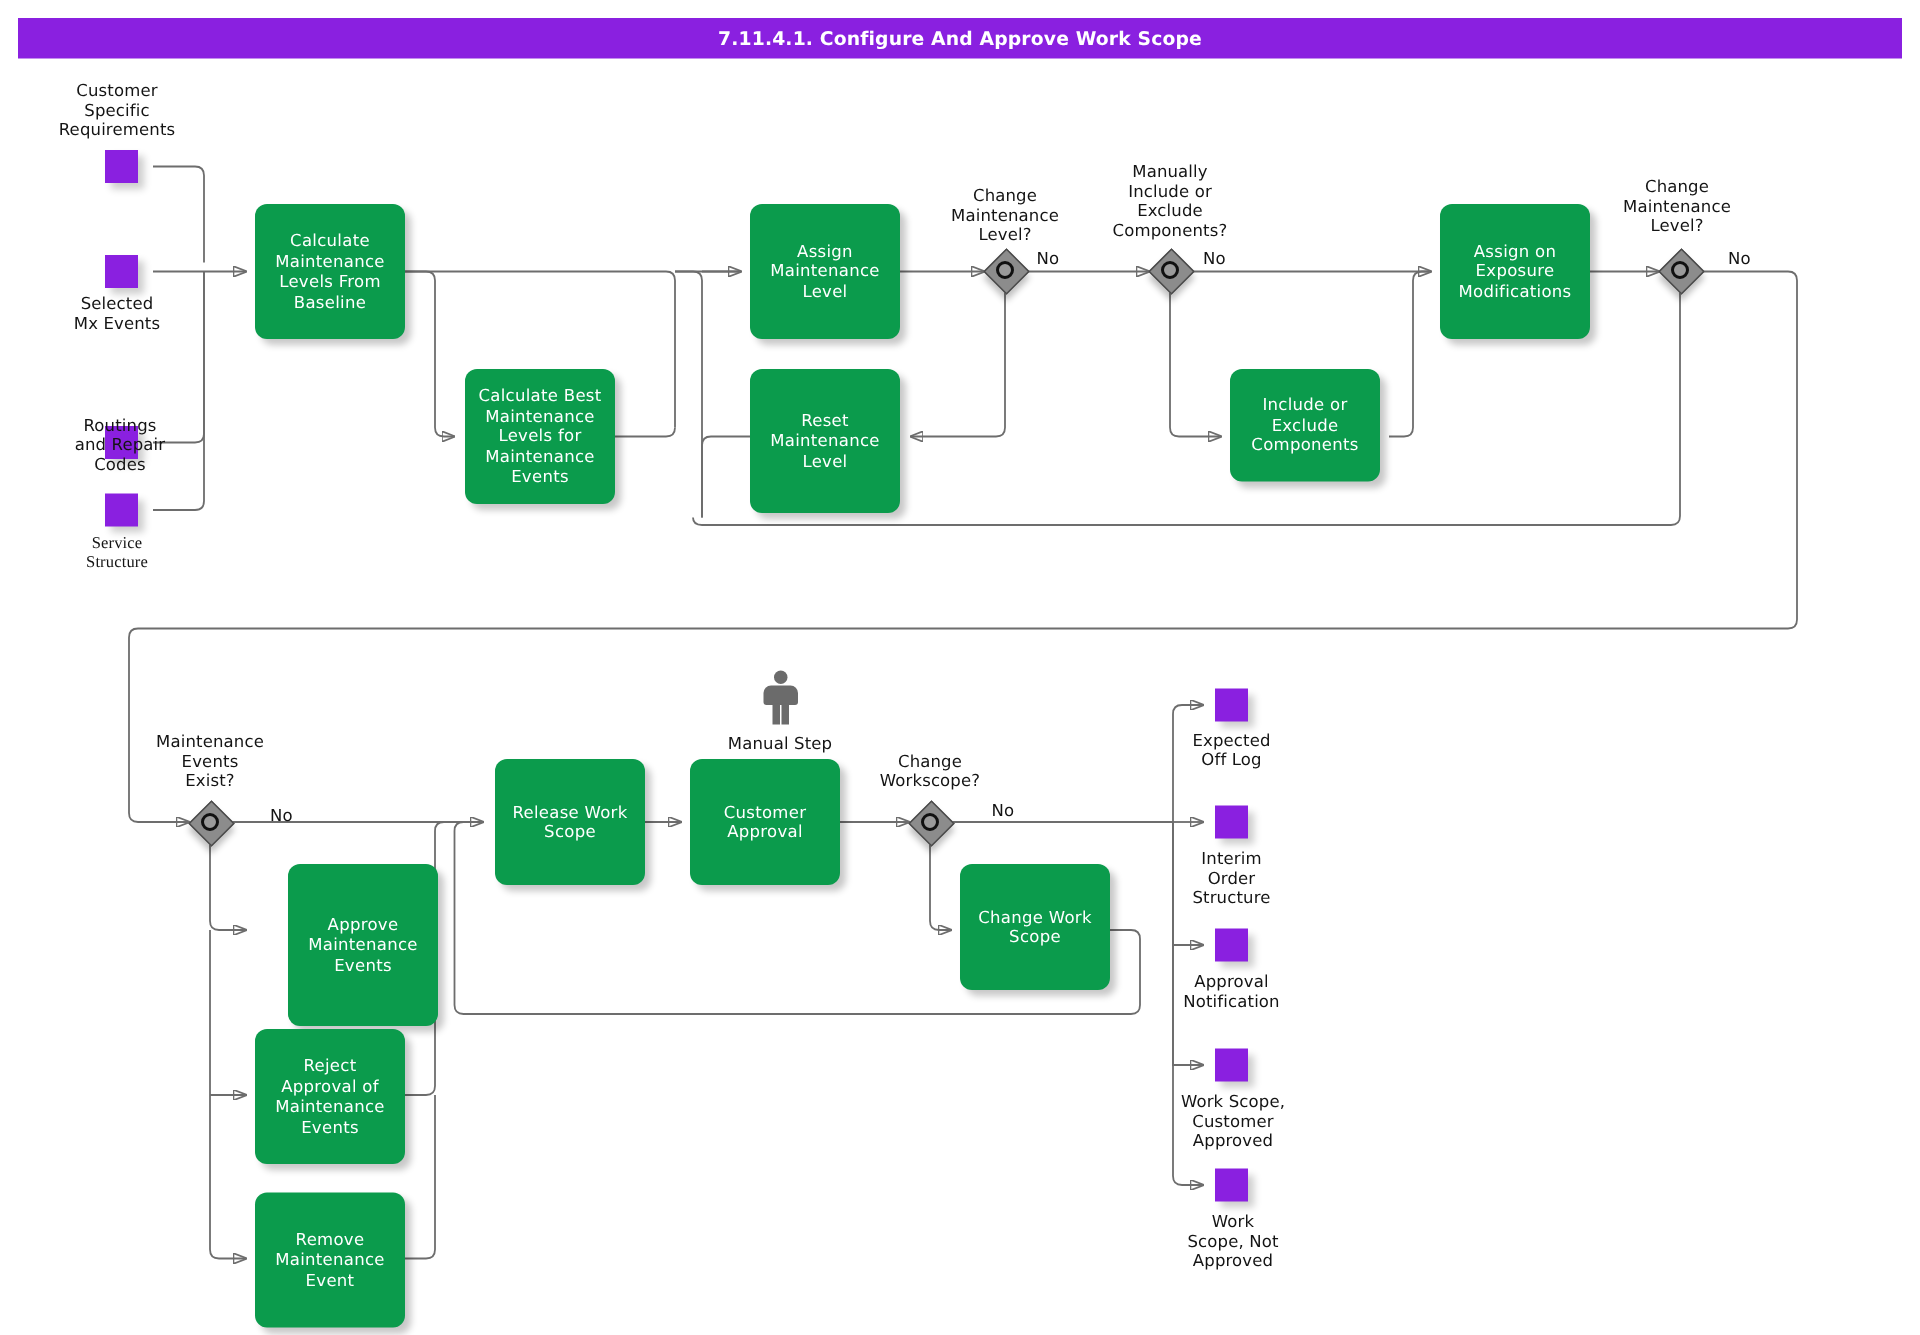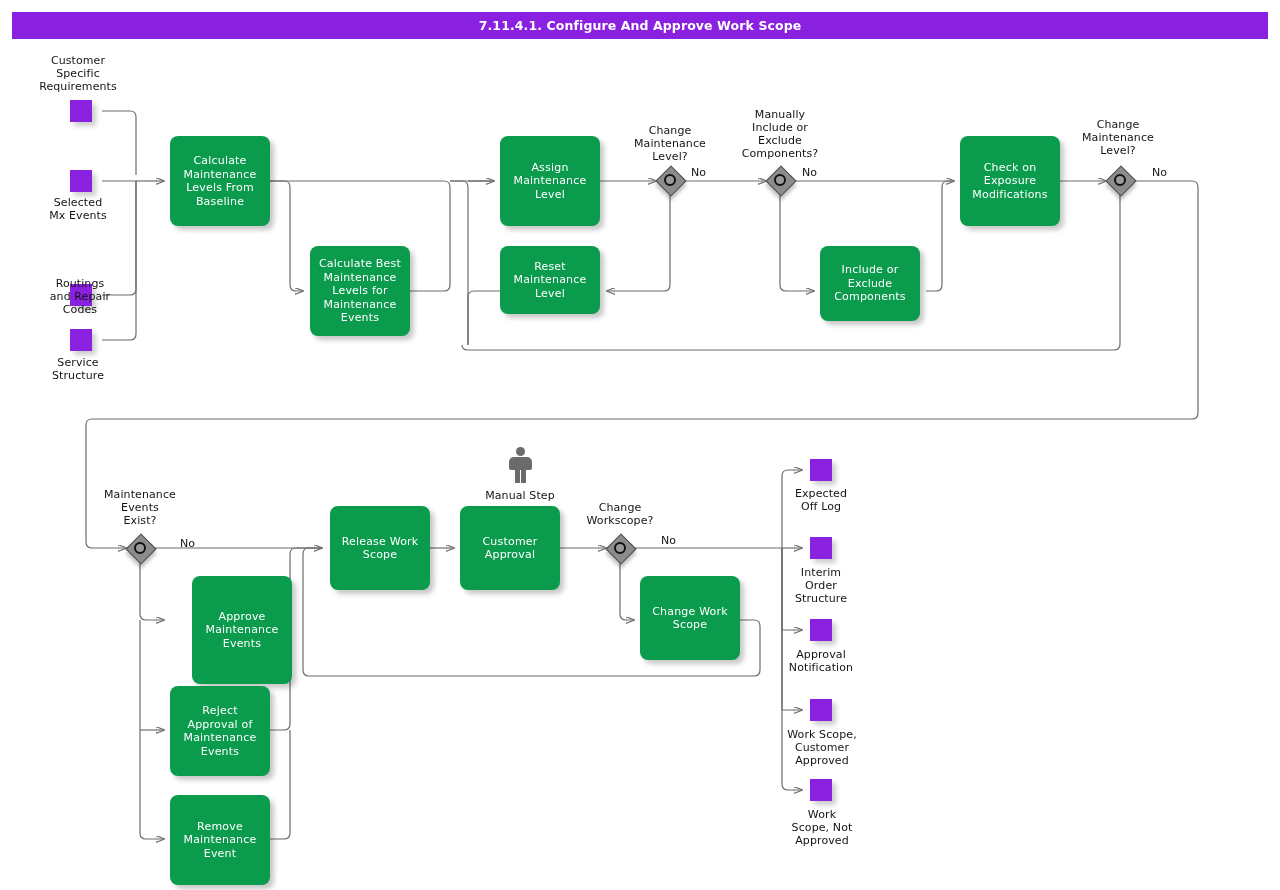--- a/index.html
+++ b/index.html
@@ -143,47 +143,47 @@
   <div class="dsq" style="left:70px;top:170px;"></div>
   <div class="lbl" style="left:18px;top:196px;width:120px;">Selected
 Mx Events</div>
 
   <div class="dsq" style="left:70px;top:284px;"></div>
   <div class="lbl" style="left:18px;top:277px;width:124px;">Routings
 and  Repair
 Codes</div>
 
   <div class="dsq" style="left:70px;top:329px;"></div>
-  <div class="lbl" style="left:18px;top:356px;width:120px;">Service
+  <div class="lbl" style="left:18px;top:356px;width:120px;font-family:Liberation Serif, serif;">Service
 Structure</div>
 
   <div class="pbox" style="left:170px;top:136px;width:100px;height:90px;">Calculate
 Maintenance
 Levels From
 Baseline</div>
 
   <div class="pbox" style="left:500px;top:136px;width:100px;height:90px;">Assign
 Maintenance
 Level</div>
 
   <div class="pbox" style="left:310px;top:246px;width:100px;height:90px;">Calculate Best
 Maintenance
 Levels for
 Maintenance
 Events</div>
 
-  <div class="pbox" style="left:500px;top:246px;width:100px;height:68px;">Reset
+  <div class="pbox" style="left:500px;top:246px;width:100px;height:96px;">Reset
 Maintenance
 Level</div>
 
   <div class="pbox" style="left:820px;top:246px;width:100px;height:75px;">Include or
 Exclude
 Components</div>
 
-  <div class="pbox" style="left:960px;top:136px;width:100px;height:90px;">Check on
+  <div class="pbox" style="left:960px;top:136px;width:100px;height:90px;">Assign on
 Exposure
 Modifications</div>
 
   <div class="lbl" style="left:618px;top:124px;width:104px;">Change
 Maintenance
 Level?</div>
   <div class="gate" style="left:657px;top:167px;">
     <div class="dia"></div>
     <div class="ring"></div>
   </div>

